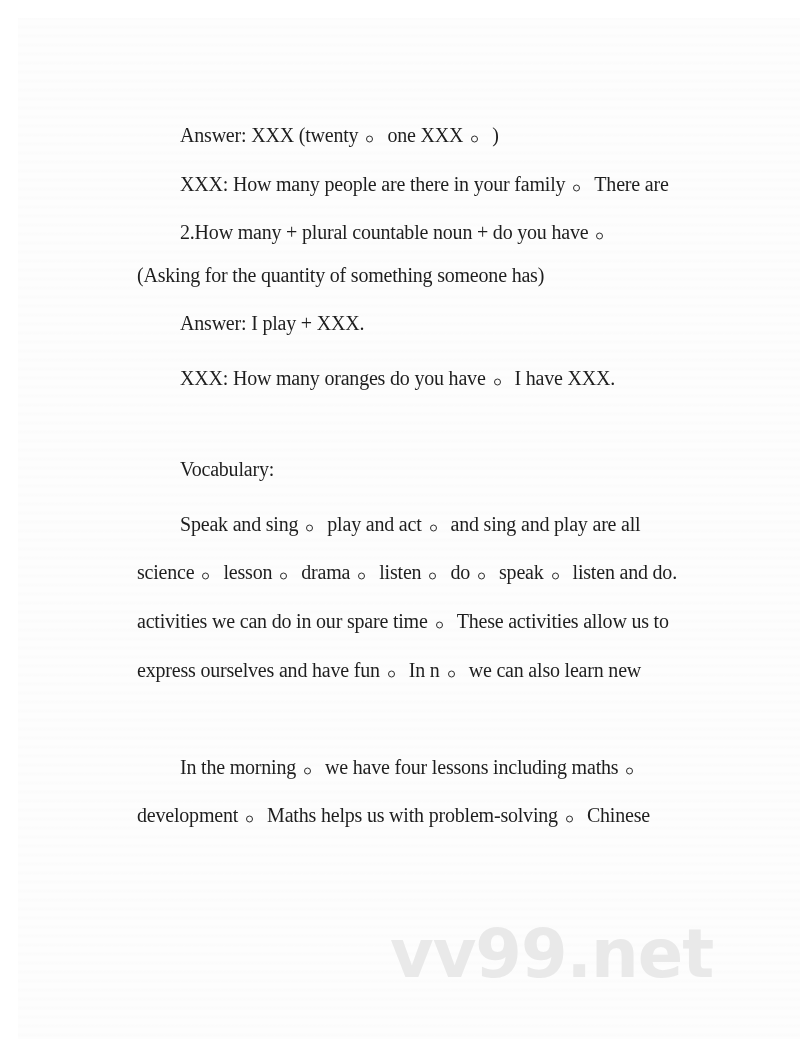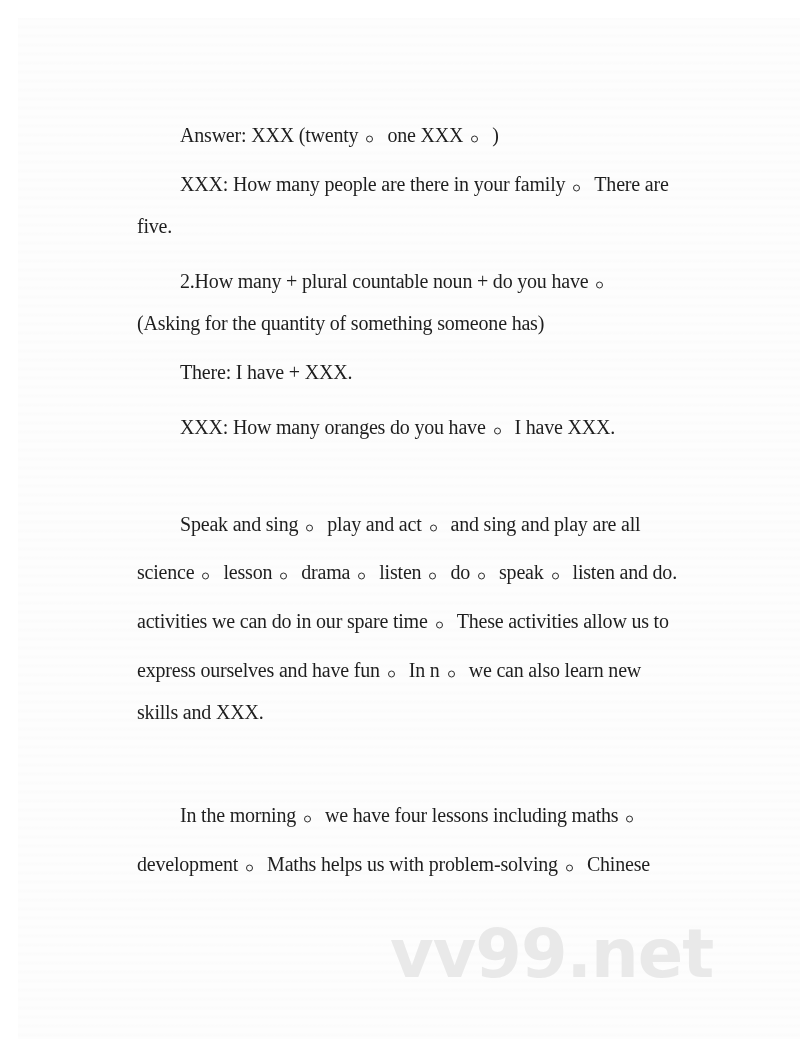--- a/index.html
+++ b/index.html
@@ -74,31 +74,30 @@
   }
 </style>
 </head>
 <body>
 
 <div class="page">
 
   <div class="text-block">
     <div class="line indent">Answer: XXX (twenty<span class="cjk-dot"></span>one XXX<span class="cjk-dot"></span>)</div>
     <div class="line indent">XXX: How many people are there in your family<span class="cjk-dot"></span>There are</div>
-    <div class="line">five.</div>
     <div class="line indent">2.How many + plural countable noun + do you have<span class="cjk-dot"></span></div>
     <div class="line">(Asking for the quantity of something someone has)</div>
-    <div class="line indent">There: I have + XXX.</div>
+    <div class="line indent">Answer: I play + XXX.</div>
     <div class="line indent">XXX: How many oranges do you have<span class="cjk-dot"></span>I have XXX.</div>
     <div class="line"></div>
+    <div class="line indent">Vocabulary:</div>
     <div class="line indent">Speak and sing<span class="cjk-dot"></span>play and act<span class="cjk-dot"></span>and sing and play are all</div>
     <div class="line">science<span class="cjk-dot"></span>lesson<span class="cjk-dot"></span>drama<span class="cjk-dot"></span>listen<span class="cjk-dot"></span>do<span class="cjk-dot"></span>speak<span class="cjk-dot"></span>listen and do.</div>
     <div class="line">activities we can do in our spare time<span class="cjk-dot"></span>These activities allow us to</div>
     <div class="line">express ourselves and have fun<span class="cjk-dot"></span>In n<span class="cjk-dot"></span>we can also learn new</div>
-    <div class="line">skills and XXX.</div>
     <div class="line"></div>
     <div class="line indent">In the morning<span class="cjk-dot"></span>we have four lessons including maths<span class="cjk-dot"></span></div>
     <div class="line">development<span class="cjk-dot"></span>Maths helps us with problem-solving<span class="cjk-dot"></span>Chinese</div>
   </div>
 
   <div class="watermark">vv99.net</div>
 
   <div class="page-edge-line"></div>
   <div class="page-bottom-edge"></div>
 

